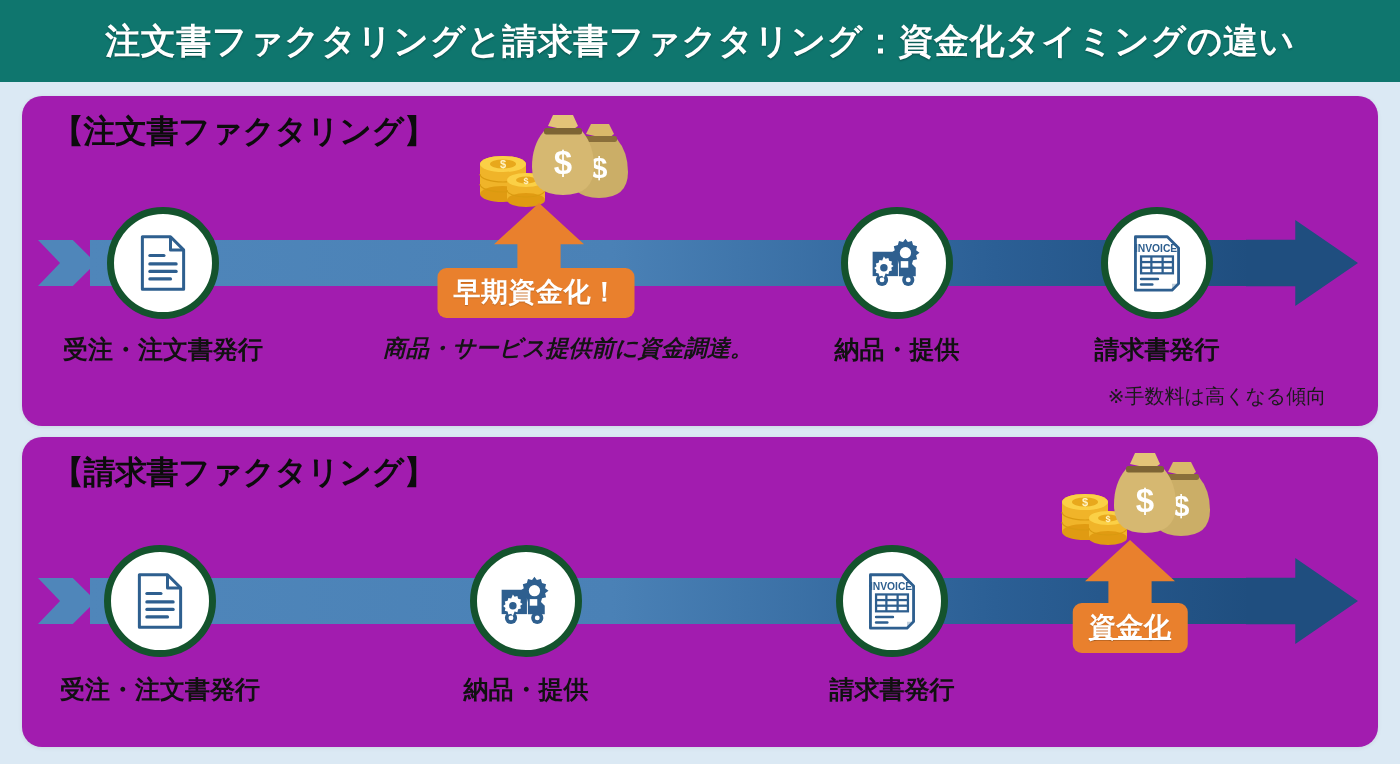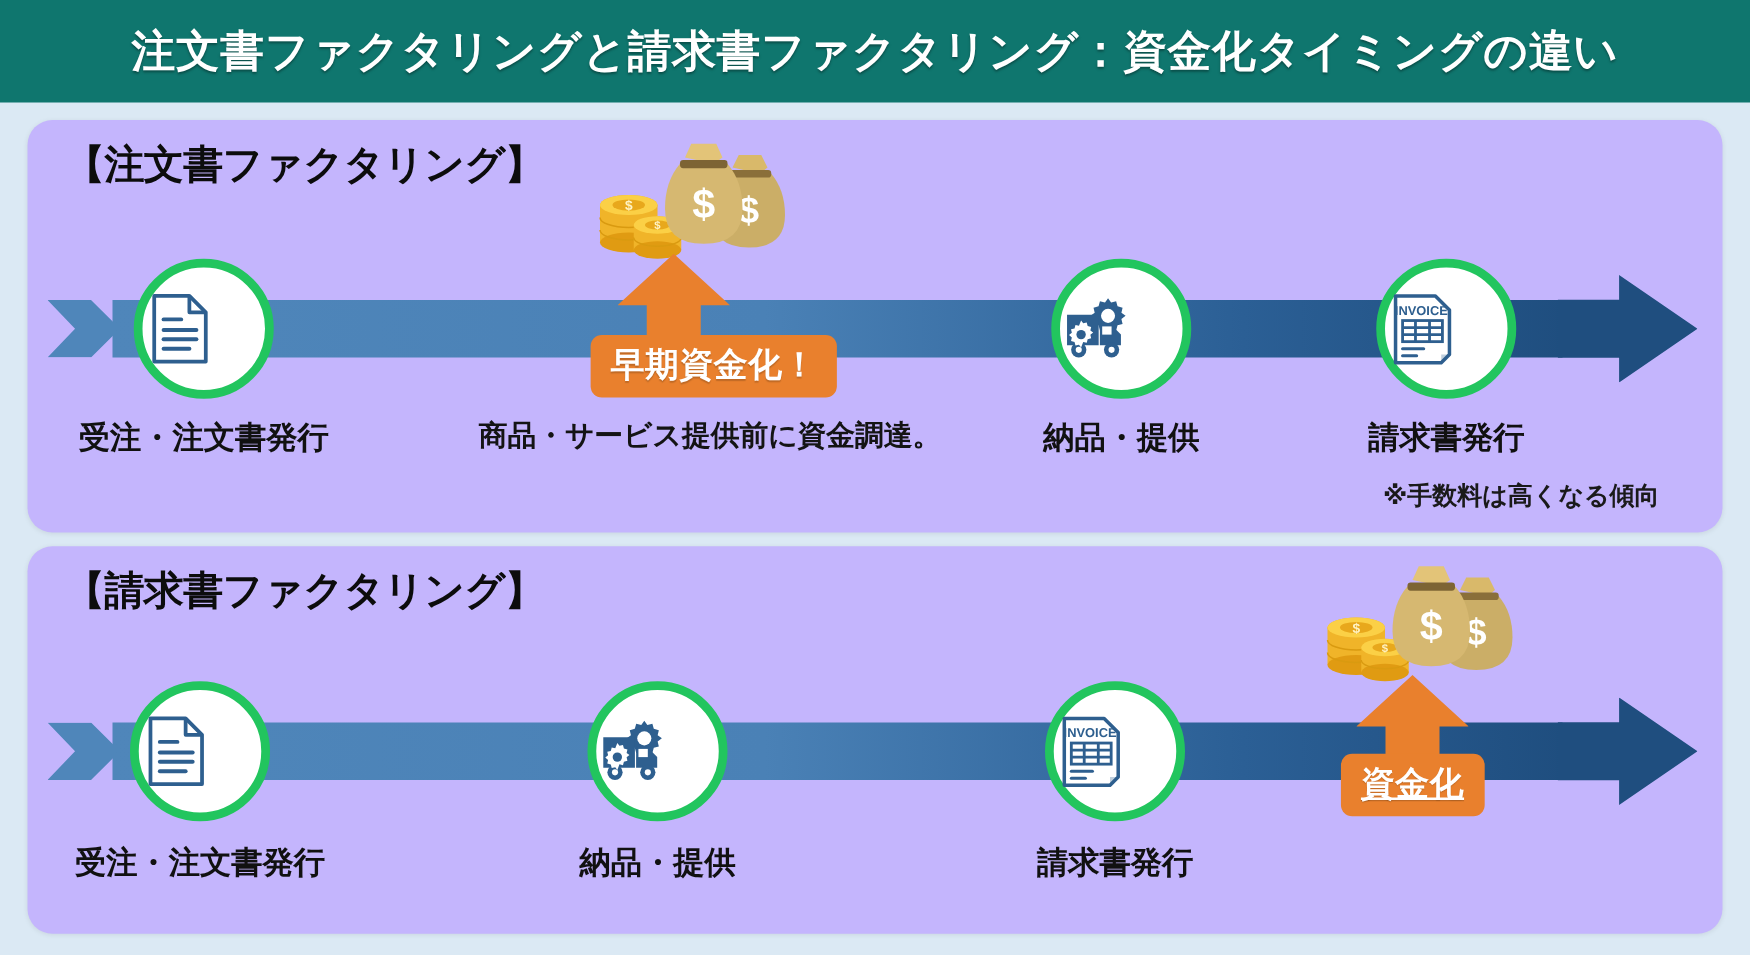--- a/index.html
+++ b/index.html
@@ -30,21 +30,21 @@
     letter-spacing: 0.5px;
     white-space: nowrap;
     text-shadow: 0 1px 2px rgba(0,0,0,.35);
   }
 
   
   .panel {
     position: absolute;
     left: 22px;
     width: 1356px;
-    background: #c4b5fd;
+    background: #a21caf;
     border-radius: 20px;
     box-shadow: 0 1px 4px rgba(0,0,0,.08);
   }
   #panel-po  { top: 96px;  height: 330px; }
   #panel-inv { top: 437px; height: 310px; }
 
   .panel-title {
     position: absolute;
     left: 30px;
     top: 14px;
@@ -86,40 +86,40 @@
     clip-path: polygon(0 23%, 44% 23%, 44% 0, 100% 50%, 44% 100%, 44% 77%, 0 77%);
   }
 
   
   .node {
     position: absolute;
     width: 112px;
     height: 112px;
     border-radius: 50%;
     background: #ffffff;
-    border: 7px solid #22c55e;
+    border: 7px solid #14532d;
     display: flex;
     align-items: center;
-    justify-content: flex-start;
+    justify-content: center;
   }
   .node svg { width: 60px; height: 60px; display: block; }
 
   .node-label {
     position: absolute;
     font-size: 25px;
     font-weight: bold;
     color: #111111;
     white-space: nowrap;
     text-align: center;
     transform: translateX(-50%);
   }
   .node-note {
     position: absolute;
     font-size: 20px;
-    font-weight: bold;
+    font-weight: normal;
     color: #1a1a1a;
     white-space: nowrap;
     transform: translateX(-50%);
   }
 
   
   .callout-arrow {
     position: absolute;
     width: 90px;
     height: 86px;
@@ -211,21 +211,21 @@
 
     <g>
       <path d="M80 14 l5 -11 h20 l5 11 -7 5 z" fill="#e3c478"></path>
       <path d="M76 19 q-12 14 -12 36 0 28 31 28 t31 -28 q0 -22 -12 -36 z" fill="#d6b871"></path>
       <rect x="76" y="16" width="38" height="6.5" rx="2.5" fill="#7d6434"></rect>
       <text x="95" y="62" font-size="33" font-weight="bold" fill="#ffffff" text-anchor="middle" font-family="'Liberation Sans',sans-serif">$</text>
     </g>
   </svg>
 </div>
 <div class="callout-arrow" style="left:494px; top:203px;"></div>
-<div class="callout-box" style="left:571px; top:268px;">早期資金化！</div>
+<div class="callout-box" style="left:536px; top:268px;">早期資金化！</div>
 
 <div class="node" style="left:107px; top:207px;">
   <svg viewBox="0 0 64 64" xmlns="http://www.w3.org/2000/svg">
     <path d="M10 4 h30 l14 14 v42 H10 Z" fill="#ffffff" stroke="#2e5f8f" stroke-width="3.2" stroke-linejoin="round"></path>
     <path d="M40 4 v14 h14" fill="none" stroke="#2e5f8f" stroke-width="3.2" stroke-linejoin="round"></path>
     <g stroke="#2e5f8f" stroke-width="3.4" stroke-linecap="round">
       <line x1="18" y1="24" x2="33" y2="24"></line>
       <line x1="18" y1="33" x2="46" y2="33"></line>
       <line x1="18" y1="41" x2="46" y2="41"></line>
       <line x1="18" y1="49" x2="40" y2="49"></line>
@@ -267,21 +267,21 @@
     </g>
     <g stroke="#2e5f8f" stroke-width="2.6" stroke-linecap="round">
       <line x1="15" y1="49" x2="33" y2="49"></line>
       <line x1="15" y1="55" x2="27" y2="55"></line>
     </g>
   </svg>
 </div>
 <div class="node-label" style="left:1157px; top:333px;">請求書発行</div>
 <div class="node-note" style="left:1217px; top:383px;">※手数料は高くなる傾向</div>
 
-<div class="desc" style="left:568px; top:333px;">
+<div class="desc" style="left:568px; top:333px;font-style:italic;">
   <div>商品・サービス提供前に資金調達。</div>
 </div>
 
 <div class="panel" id="panel-inv">
   <div class="panel-title">【請求書ファクタリング】</div>
 </div>
 
 <div class="timeline" id="tl-inv">
   <div class="bar-start"></div>
   <div class="bar"></div>

